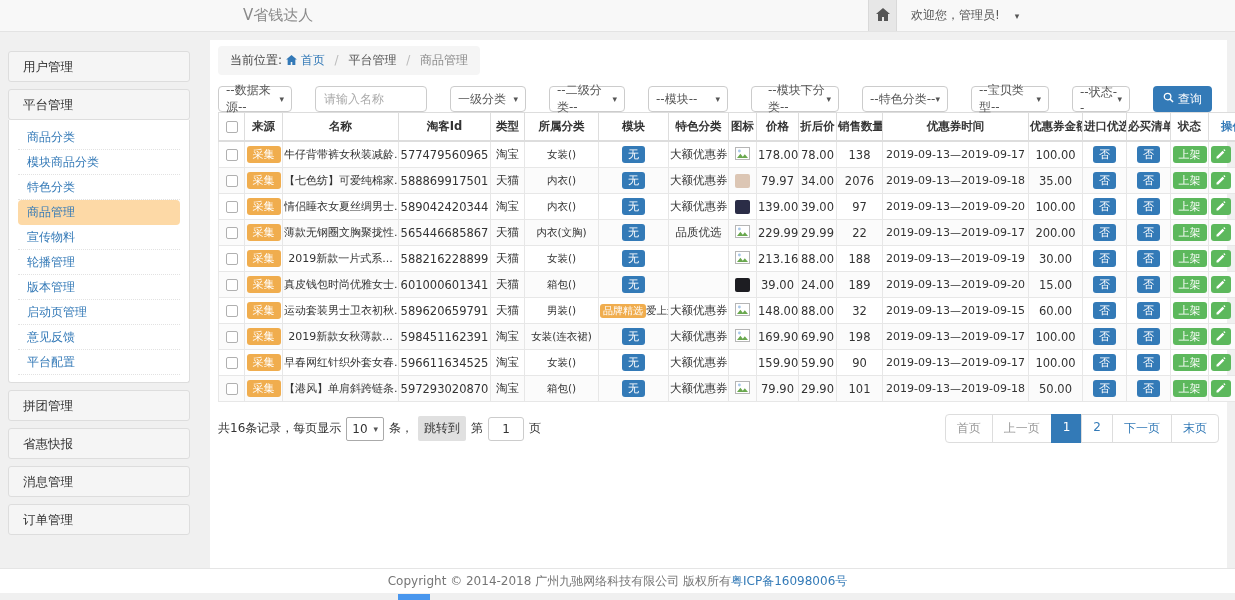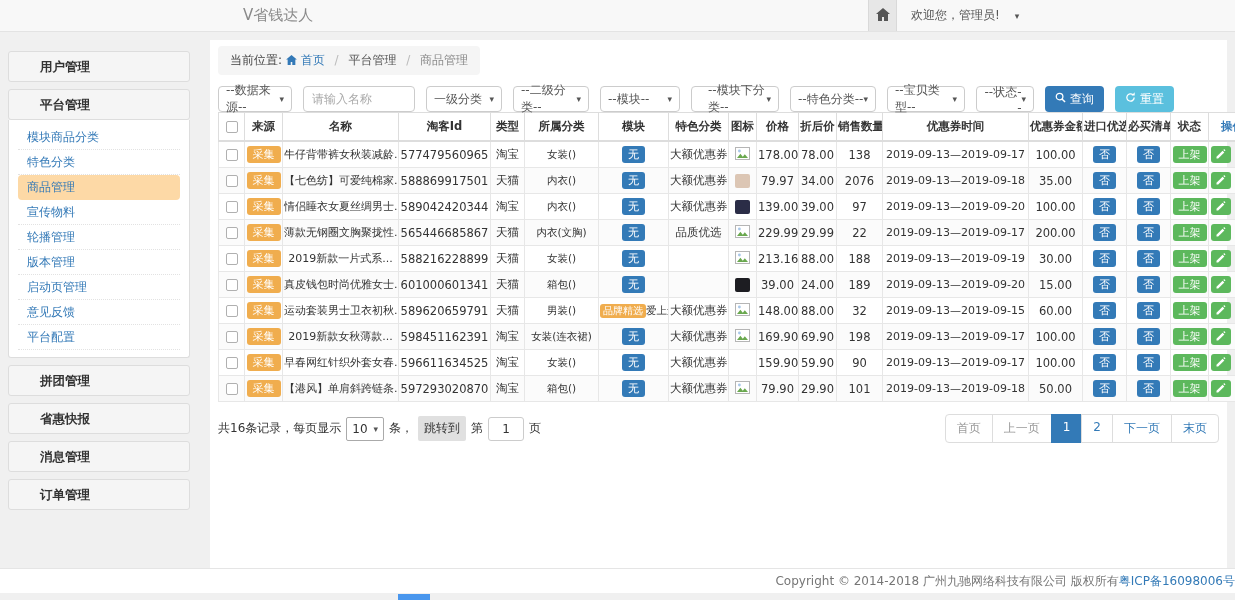--- a/index.html
+++ b/index.html
@@ -12,33 +12,33 @@
   
   .topbar { position:absolute; top:0; left:0; right:0; height:32px; background:#f8f8f8; border-bottom:1px solid #e3e3e3; z-index:5; }
   .brand { position:absolute; left:243px; top:0; line-height:31px; font-size:15px; color:#8a8a8a; }
   .topbar-right { position:absolute; left:868px; top:0; height:31px; display:flex; align-items:center; }
   .home-btn { width:29px; height:31px; background:#e7e7e7; border-left:1px solid #d9d9d9; border-right:1px solid #d9d9d9; display:flex; align-items:center; justify-content:center; cursor:pointer; }
   .user-menu { margin-left:14px; color:#555; cursor:pointer; display:flex; align-items:center; gap:15px; }
   .caret-ch { font-size:9px; color:#555; }
   
   .sidebar { position:absolute; left:8px; top:44px; width:182px; height:524px; overflow:hidden; }
   .sidebar-title { color:#2e7bb4; font-size:15px; font-weight:bold; padding:12px 4px 10px; }
-  .menu-group { background:#f5f5f5; border:1px solid #ddd; border-radius:3px; height:31px; line-height:29px; padding:0 31px; margin-top:7px; color:#333; cursor:pointer; font-size:12.5px;font-weight:bold; }
+  .menu-group { background:#f5f5f5; border:1px solid #ddd; border-radius:3px; height:31px; line-height:29px; padding:0 14px; margin-top:7px; color:#333; cursor:pointer; font-size:12.5px; }
   .submenu { background:#fff; border:1px solid #ddd; border-top:none; border-radius:0 0 3px 3px; padding:5px 9px 7px; }
   .submenu-item { height:25px; line-height:24px; padding:0 9px; color:#3379b7; border-bottom:1px dotted #e2e2e2; cursor:pointer; font-size:12px; }
   .submenu-item.active { background:#fdd9a6; border-radius:4px; border-bottom-color:transparent; color:#3379b7; }
   
   .main { position:absolute; left:210px; top:40px; width:1017px; height:528px; background:#fff; }
   .breadcrumb { display:inline-block; margin:6px 0 0 8px; background:#f5f5f5; border-radius:4px; padding:6px 12px; color:#444; }
   .breadcrumb .bc-home { color:#3379b7; }
   .bc-link { color:#3379b7; cursor:pointer; }
   .bc-mid { color:#555; }
   .bc-cur { color:#8a8a8a; }
   .bc-sep { color:#bbb; margin:0 6px; }
-  .filter-bar { margin:11px 8px 0; display:flex; gap:11px; align-items:center; flex-wrap:nowrap; }
+  .filter-bar { margin:11px 8px 0; display:flex; gap:23px; align-items:center; flex-wrap:nowrap; }
   .fselect { border:1px solid #ccc; border-radius:4px; height:26px; background:#fff; color:#555; display:flex; align-items:center; justify-content:space-between; padding:0 7px; cursor:pointer; flex:0 0 auto; }
   .finput { border:1px solid #ccc; border-radius:4px; height:26px; width:112px; padding:0 8px; color:#555; font-size:12px; font-family:inherit; }
   .finput::placeholder { color:#aaa; }
   .btn { height:26px; border:none; border-radius:4px; color:#fff; display:inline-flex; align-items:center; gap:4px; padding:0 10px; font-size:12px; font-family:inherit; cursor:pointer; flex:0 0 auto; }
   .btn-primary { background:#337ab7; }
   .btn-info { background:#5bc0de; }
   .btn-success { background:#5cb85c; }
   .btn-softdanger { background:#e27c79; }
   .toolbar { margin:21px 8px 6px; display:flex; justify-content:flex-end; gap:6px; }
   
@@ -67,21 +67,21 @@
   .mini-select { border:1px solid #aaa; border-radius:2px; height:24px; padding:0 5px; display:flex; align-items:center; gap:6px; background:#fff; cursor:pointer;text-align:right; }
   .jump-btn { background:#e0e0e0; border-radius:2px; padding:4px 6px; color:#333; cursor:pointer; }
   .jump-input { width:36px; height:24px; border:1px solid #ccc; border-radius:3px; text-align:center; font-family:inherit; font-size:12px; color:#333; }
   .pager { display:flex; }
   .pg { border:1px solid #ddd; background:#fff; color:#337ab7; padding:5px 11px; margin-left:-1px; cursor:pointer; }
   .pg:first-child { border-radius:4px 0 0 4px; margin-left:0; }
   .pg:last-child { border-radius:0 4px 4px 0; }
   .pg.disabled { color:#999; cursor:default; }
   .pg.active { background:#337ab7; border-color:#337ab7; color:#fff; }
   
-  .footer { position:absolute; left:0; right:0; top:568px; height:25px; background:#fff; border-top:1px solid #e5e5e5; text-align:right; line-height:25px; color:#767676; z-index:6; }
+  .footer { position:absolute; left:0; right:0; top:568px; height:25px; background:#fff; border-top:1px solid #e5e5e5; text-align:center; line-height:25px; color:#767676; z-index:6; }
   .footer a { color:#337ab7; text-decoration:none; }
   .bottom-strip { position:absolute; left:398px; top:594px; width:32px; height:6px; background:#4a97ee; z-index:7; }
 </style>
 </head>
 <body>
 
 <header class="topbar">
   <div class="brand">V省钱达人</div>
   <div class="topbar-right">
     <div class="home-btn">
@@ -94,20 +94,21 @@
       <span class="caret-ch">▾</span>
     </div>
   </div>
 </header>
 
 <aside class="sidebar">
   <div id="menu">
       <div class="menu-group">用户管理</div>
       <div class="menu-group">平台管理</div>
       <div class="submenu">
+        <div class="submenu-item">商品分类</div>
         <div class="submenu-item">模块商品分类</div>
         <div class="submenu-item">特色分类</div>
         <div class="submenu-item active">商品管理</div>
         <div class="submenu-item">宣传物料</div>
         <div class="submenu-item">轮播管理</div>
         <div class="submenu-item">版本管理</div>
         <div class="submenu-item">启动页管理</div>
         <div class="submenu-item">意见反馈</div>
         <div class="submenu-item">平台配置</div>
       </div>
@@ -155,21 +156,21 @@
         <span class="caret-ch">▾</span>
       </div>
       <div class="fselect" style="width: 86px;">
         <span>--特色分类--</span>
         <span class="caret-ch">▾</span>
       </div>
       <div class="fselect" style="width: 78px;">
         <span>--宝贝类型--</span>
         <span class="caret-ch">▾</span>
       </div>
-      <div class="fselect" style="width: 58px; text-align: right;">
+      <div class="fselect" style="width: 58px;">
         <span>--状态--</span>
         <span class="caret-ch">▾</span>
       </div>
       <button class="btn btn-primary">
         <span><svg width="11" height="11" viewBox="0 0 12 12">
             <circle cx="5" cy="5" r="3.6" fill="none" stroke="#fff" stroke-width="1.4"></circle>
             <path d="M7.6 7.6L11 11" stroke="#fff" stroke-width="1.6"></path>
           </svg></span>
         <span>查询</span>
       </button>

